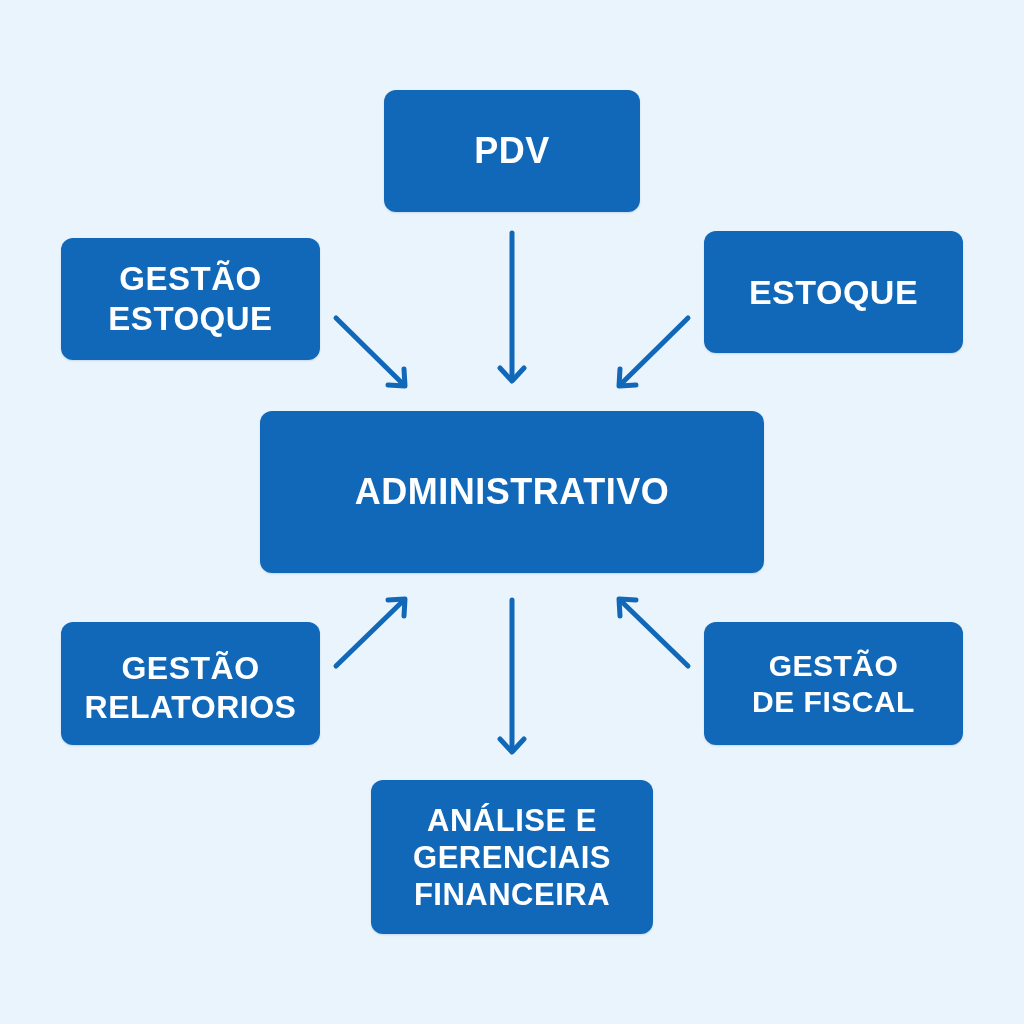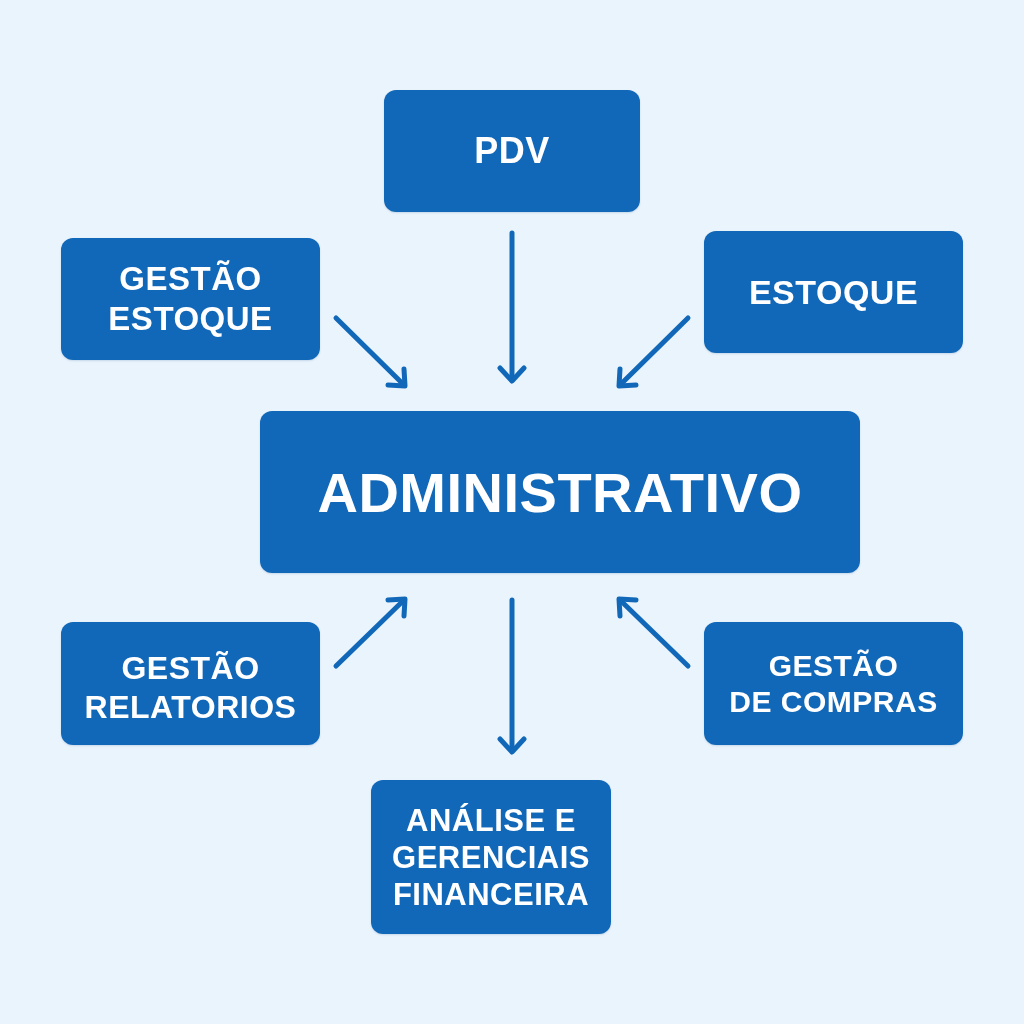--- a/index.html
+++ b/index.html
@@ -36,24 +36,24 @@
       letter-spacing: 0.5px;
       box-shadow: 0 1px 2px rgba(10, 60, 120, 0.15);
     }
     .node .line {
       display: block;
       white-space: nowrap;
     }
     #node-pdv { left: 384px; top: 90px; width: 256px; height: 122px; font-size: 36px; }
     #node-fiscal { left: 61px; top: 238px; width: 259px; height: 122px; font-size: 33px; line-height: 40px; }
     #node-estoque { left: 704px; top: 231px; width: 259px; height: 122px; font-size: 34px; }
-    #node-admin { left: 260px; top: 411px; width: 600px; height: 162px; font-size: 56px; }
+    #node-admin { left: 260px; top: 411px; width: 504px; height: 162px; font-size: 36px; }
     #node-financeira { left: 61px; top: 622px; width: 259px; height: 123px; font-size: 32px; line-height: 39px; padding-top: 8px; }
     #node-compras { left: 704px; top: 622px; width: 259px; height: 123px; font-size: 30px; line-height: 36px; }
-    #node-analise { left: 371px; top: 780px; width: 240px; height: 154px; font-size: 31px; line-height: 37px; }
+    #node-analise { left: 371px; top: 780px; width: 282px; height: 154px; font-size: 31px; line-height: 37px; }
     svg.arrows {
       position: absolute;
       left: 0; top: 0;
       width: 1024px;
       height: 1024px;
       pointer-events: none;
     }
   </style>
 </head>
 <body>
@@ -112,21 +112,21 @@
     <span class="line">ADMINISTRATIVO</span>
   </div>
 
   <div class="node" id="node-financeira">
     <span class="line">GESTÃO</span>
     <span class="line">RELATORIOS</span>
   </div>
 
   <div class="node" id="node-compras">
     <span class="line">GESTÃO</span>
-    <span class="line">DE COMPRAS</span>
+    <span class="line">DE FISCAL</span>
   </div>
 
   <div class="node" id="node-analise">
     <span class="line">ANÁLISE E</span>
     <span class="line">GERENCIAIS</span>
     <span class="line">FINANCEIRA</span>
   </div>
 
 </div>
 

